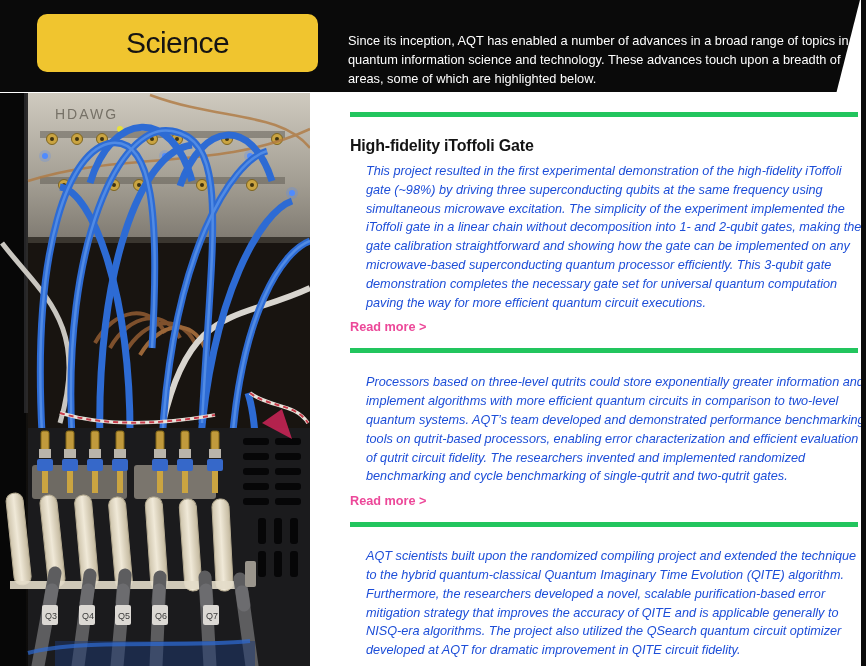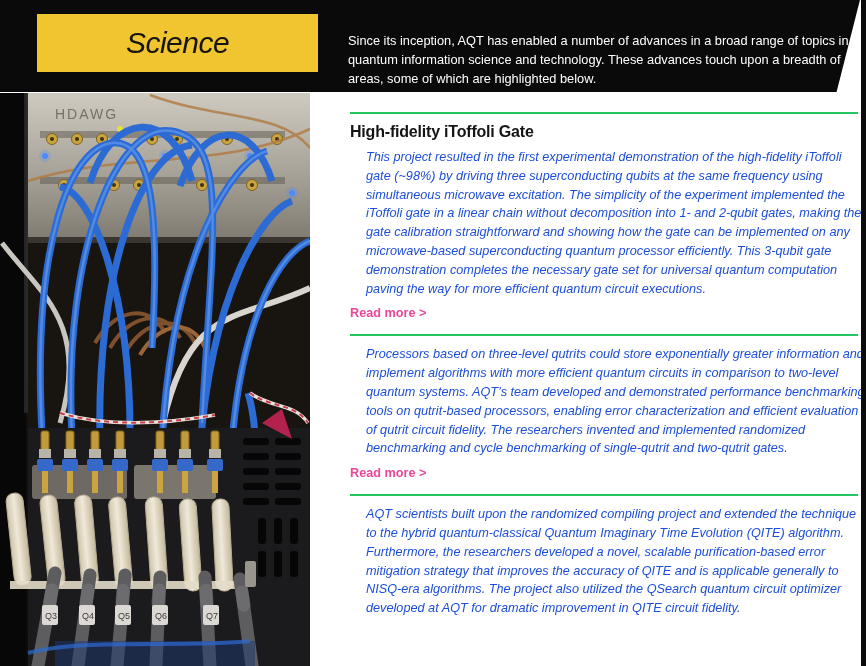--- a/index.html
+++ b/index.html
@@ -12,35 +12,35 @@
   .right-strip{
     position:absolute;top:0;right:0;width:5px;height:666px;background:#0b0b0b;
   }
   
   .header{
     position:absolute;top:0;left:0;width:866px;height:92px;background:#0a0a0a;
     clip-path:polygon(0 0,99.3% 0,96.6% 100%,0 100%);
   }
   .logo-box{
     position:absolute;left:37px;top:14px;width:281px;height:58px;
-    background:#f0c52f;border-radius:0;
+    background:#f0c52f;border-radius:10px;
     display:flex;align-items:center;justify-content:center;
-    color:#151413;font-size:30px;letter-spacing:-0.5px;white-space:nowrap;font-style:italic;
+    color:#151413;font-size:30px;letter-spacing:-0.5px;white-space:nowrap;
   }
   .logo-regular{font-weight:400;}
   .logo-bold{font-weight:700;}
   .intro{
     position:absolute;left:348px;top:31px;width:505px;
     color:#ffffff;font-size:12.8px;line-height:1.5;
   }
   
   .articles{
     position:absolute;left:350px;top:93px;width:508px;
   }
-  .article{border-top:2px solid #22c55e;padding-top:9px;margin-bottom:13px;}
+  .article{border-top:5px solid #22c55e;padding-top:20px;margin-bottom:13px;}
   .article:first-child{margin-top:19px;}
   .article h2{
     margin:0 0 7px 0;font-size:16px;font-weight:700;color:#141414;letter-spacing:-0.2px;
   }
   .article p{
     margin:0 0 5px 16px;font-size:12.7px;line-height:1.48;color:#1d4ed8;width:503px;font-style:italic;
   }
   .read-more{
     display:inline-block;font-size:12.7px;font-weight:700;color:#ec4899;
     text-decoration:none;cursor:pointer;

